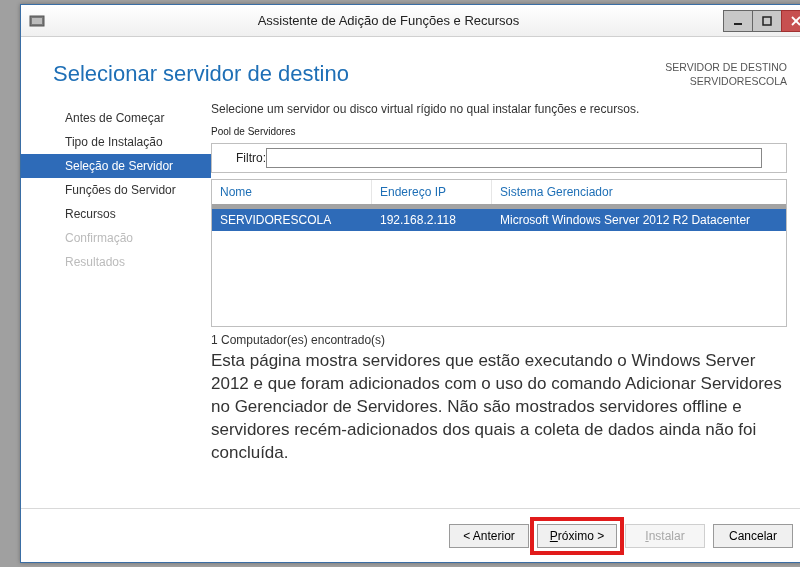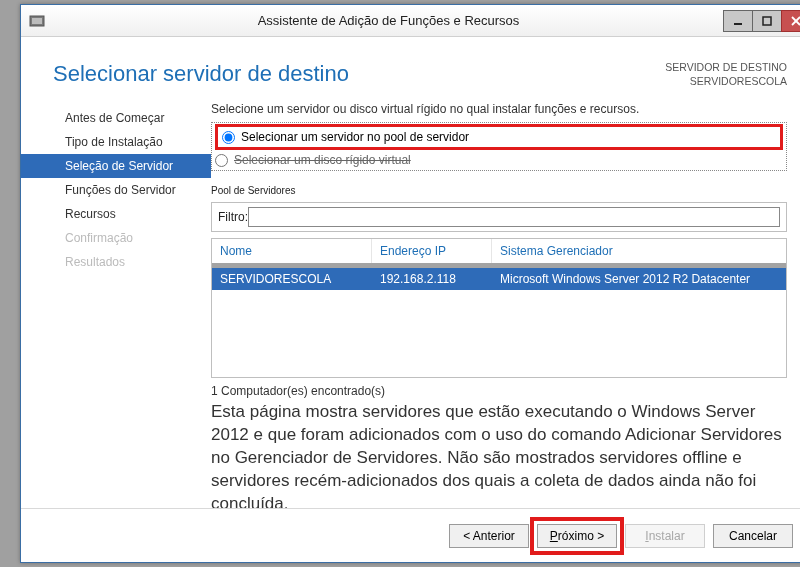--- a/index.html
+++ b/index.html
@@ -122,21 +122,21 @@
     font-size: 12px;
   }
   .red-box {
     border: 3px solid #e11b1b;
     padding: 1px 4px;
     margin-bottom: 1px;
   }
   .pool-label { font-size: 10px; margin: 4px 0 6px 0; color:#222;}
   .filter-row {
     border: 1px solid #bfbfbf;
-    padding: 4px 6px;
+    padding: 4px 24px;
     display: flex;
     align-items: center;
     margin-bottom: 6px;
   }
   .filter-label { color: #222; }
   .filter-input {
     flex: 1;
     border: 1px solid #888;
     height: 20px;
     padding: 0 4px;
@@ -258,32 +258,20 @@
       <div class="side-item selected">Seleção de Servidor</div>
       <div class="side-item">Funções do Servidor</div>
       <div class="side-item">Recursos</div>
       <div class="side-item disabled">Confirmação</div>
       <div class="side-item disabled">Resultados</div>
     </div>
 
     <div class="content">
       <div class="instr">Selecione um servidor ou disco virtual rígido no qual instalar funções e recursos.</div>
 
-      <div class="radio-group">
-        <div class="red-box">
-          <label class="radio-row">
-            <input type="radio" name="target" checked="" style="">
-            <span>Selecionar um servidor no pool de servidor</span>
-          </label>
-        </div>
-        <label class="radio-row" style="color:#666;">
-          <input type="radio" name="target" style="">
-          <span style="text-decoration:line-through;">Selecionar um disco rígido virtual</span>
-        </label>
-      </div>
 
       <div class="pool-label">Pool de Servidores</div>
 
       <div class="filter-row">
         <span class="filter-label">Filtro:</span>
         <input class="filter-input" type="text" value="" style="">
       </div>
 
       <div class="table-wrap">
         <div class="table-head">

